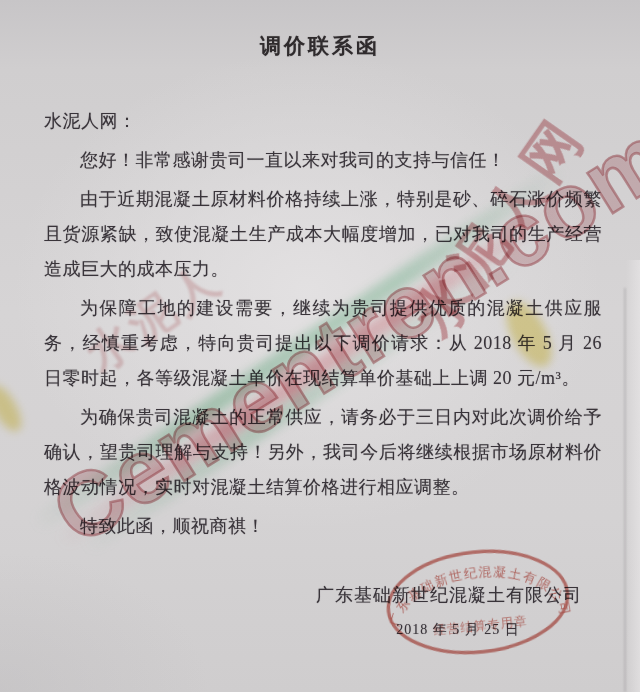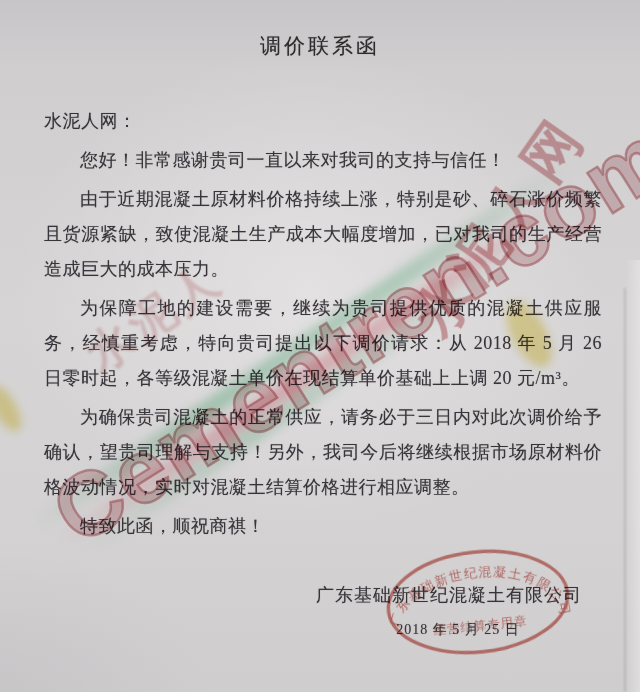--- a/index.html
+++ b/index.html
@@ -7,21 +7,21 @@
     position:relative;width:640px;height:692px;overflow:hidden;
     font-family:"Liberation Serif","DejaVu Serif",serif;
     background:
       radial-gradient(ellipse 420px 340px at 48% 42%, rgba(228,226,227,.9) 0%, rgba(228,226,227,0) 70%),
       radial-gradient(ellipse 300px 200px at 0% 100%, rgba(185,183,185,.35) 0%, rgba(185,183,185,0) 70%),
       linear-gradient(180deg,#c7c5c7 0%,#d0cecf 10%,#d6d4d5 45%,#d4d2d3 75%,#cfcdce 100%);
   }
   
   .title{
     position:absolute;top:32px;left:0;width:100%;text-align:center;
-    font-size:21px;font-weight:400;letter-spacing:3px;color:#2f2b2d;
+    font-size:21px;font-weight:700;letter-spacing:3px;color:#2f2b2d;
     text-shadow:0 0 1px rgba(47,43,45,.4);
   }
   .letter-body{
     position:absolute;left:44px;right:38px;top:100px;
     font-size:18px;line-height:35px;letter-spacing:.5px;color:#39343a;
     text-align:justify;text-shadow:0 0 1px rgba(57,52,58,.35);
   }
   .letter-body p{margin:4px 0 0 0;}
   .letter-body p.indent{text-indent:2em;}
   .sig-company{

